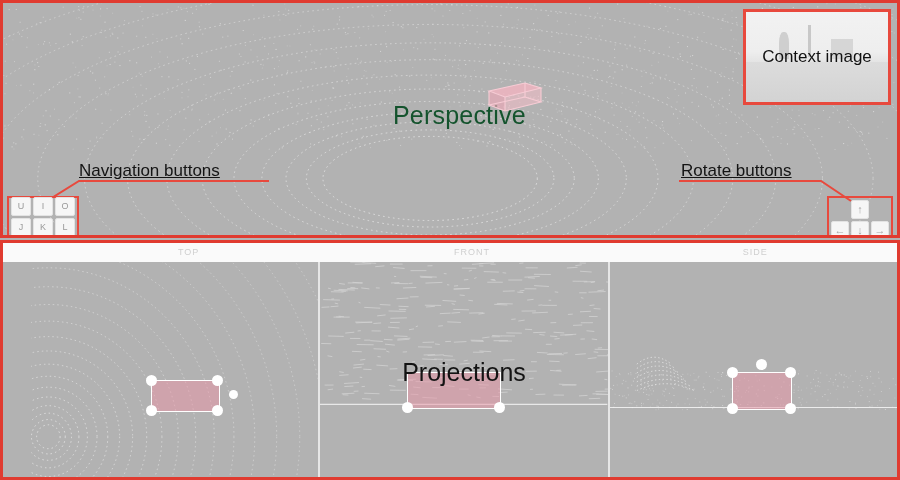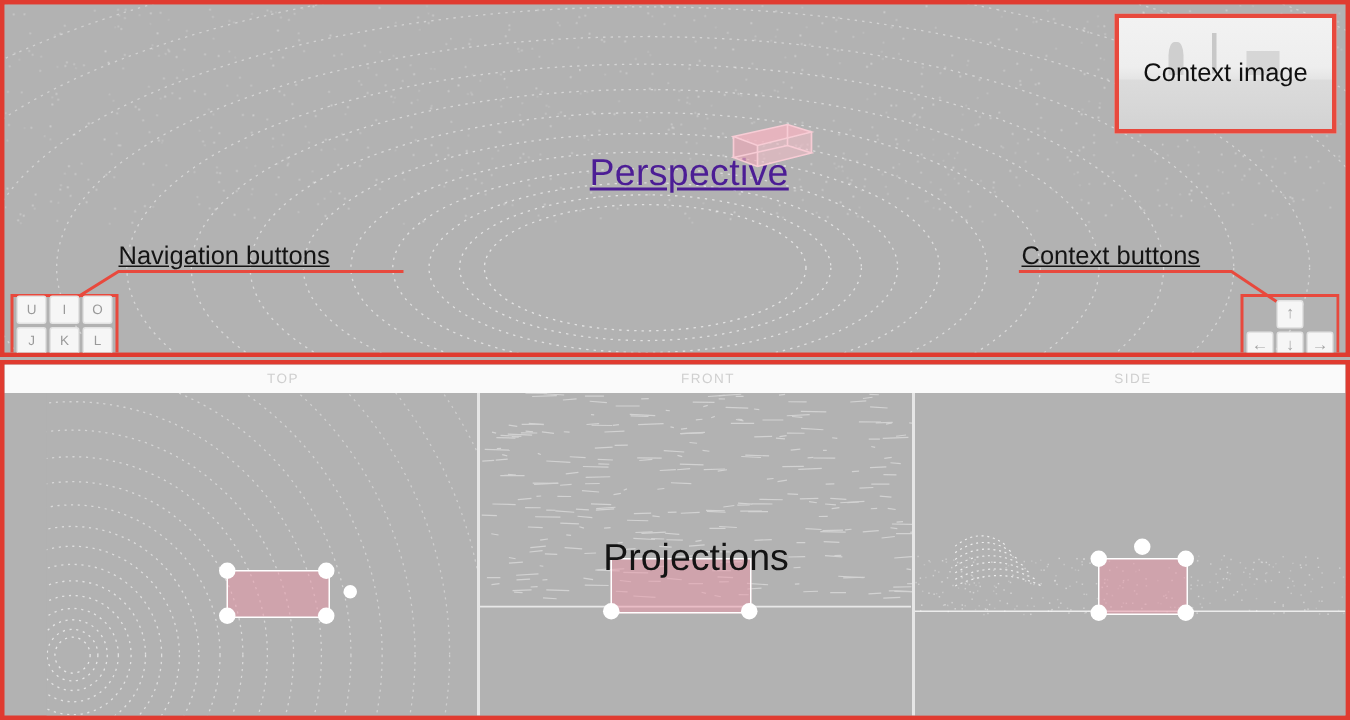--- a/index.html
+++ b/index.html
@@ -28,38 +28,37 @@
   .cloud-canvas {
     position: absolute;
     left: 0; top: 0;
     width: 100%; height: 100%;
   }
 
   .persp-label {
     position: absolute;
     left: 390px; top: 98px;
     font-size: 25px;
-    color: #4c1d95;
+    color: #14532d;
     letter-spacing: .2px;
     white-space: nowrap;
-    text-decoration: underline;
   }
 
   
   .cuboid {
     position: absolute;
     left: 482px; top: 76px;
     width: 60px; height: 36px;
   }
 
   
   .context-image {
     position: absolute;
     right: 6px; top: 6px;
-    width: 148px; height: 80px;
+    width: 148px; height: 96px;
     box-sizing: border-box;
     border: 3px solid #e8493d;
     overflow: hidden;
     background: #e9e9e9;
   }
   .ctx-photo {
     position: absolute; inset: 0;
     background:
       linear-gradient(to bottom, #f2f2f2 0%, #eeeeee 44%, #e2e2e2 58%, #dedede 100%);
   }
@@ -1202,21 +1201,21 @@
         <div class="key">I</div>
         <div class="key">O</div>
       </div>
       <div class="key-row">
         <div class="key">J</div>
         <div class="key">K</div>
         <div class="key">L</div>
       </div>
     </div>
 
-    <div class="callout" style="left:678px; top:158px;">Context buttons</div>
+    <div class="callout" style="left:678px; top:158px;">Rotate buttons</div>
     <svg class="leader" style="left:676px; top:176px; width:180px; height:24px;">
       <polyline points="0,2 142,2 172,22" fill="none" stroke="#e8493d" stroke-width="2"></polyline>
     </svg>
 
     <div class="rotate-buttons">
       <div class="rot-row">
         <div class="rot-key ghost"></div>
         <div class="rot-key">↑</div>
         <div class="rot-key ghost"></div>
       </div>

